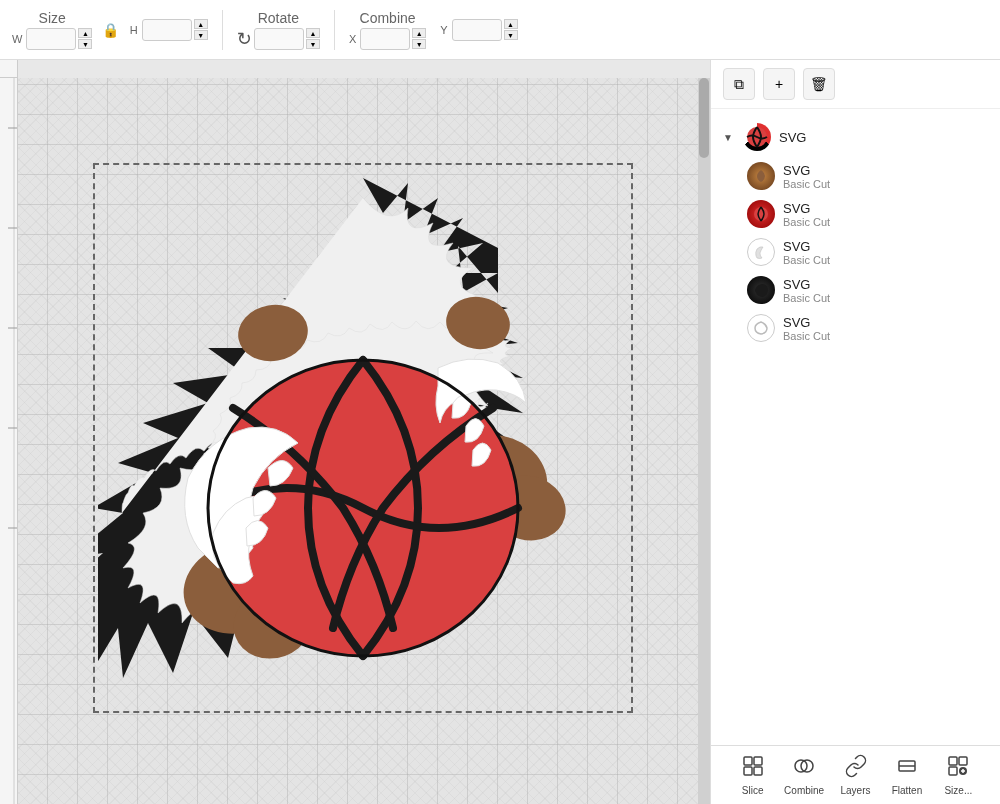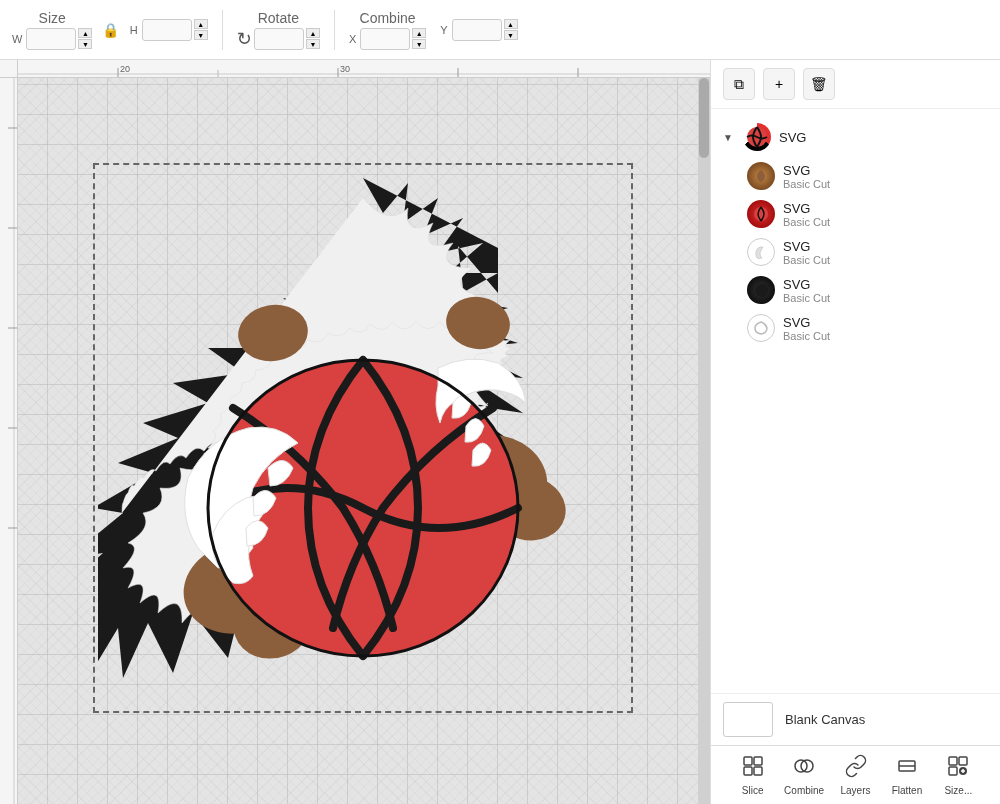--- a/index.html
+++ b/index.html
@@ -404,34 +404,20 @@
         <button>▲</button>
         <button>▼</button>
       </div>
     </div>
   </div>
 </div>
 
 <div id="main">
   <div class="ruler-corner"></div>
 
-  <div class="ruler-top">
-    <span class="ruler-num" style="left:102px;top:4px;">20</span>
-    <span class="ruler-num" style="left:322px;top:4px;">30</span>
-
-    <svg width="100%" height="18" style="position:absolute;top:0;left:0;">
-      <line x1="0" y1="14" x2="700" y2="14" stroke="#ccc" stroke-width="1"></line>
-
-      <line x1="100" y1="8" x2="100" y2="18" stroke="#999" stroke-width="1"></line>
-      <line x1="200" y1="10" x2="200" y2="18" stroke="#bbb" stroke-width="1"></line>
-      <line x1="320" y1="8" x2="320" y2="18" stroke="#999" stroke-width="1"></line>
-      <line x1="440" y1="8" x2="440" y2="18" stroke="#999" stroke-width="1"></line>
-      <line x1="560" y1="8" x2="560" y2="18" stroke="#999" stroke-width="1"></line>
-    </svg>
-  </div>
 
   <div class="ruler-left">
     <svg width="18" height="744" style="position:absolute;top:0;left:0;">
       <line x1="14" y1="0" x2="14" y2="744" stroke="#ccc" stroke-width="1"></line>
       <line x1="8" y1="50" x2="18" y2="50" stroke="#999" stroke-width="1"></line>
       <line x1="8" y1="150" x2="18" y2="150" stroke="#999" stroke-width="1"></line>
       <line x1="8" y1="250" x2="18" y2="250" stroke="#999" stroke-width="1"></line>
       <line x1="8" y1="350" x2="18" y2="350" stroke="#999" stroke-width="1"></line>
       <line x1="8" y1="450" x2="18" y2="450" stroke="#999" stroke-width="1"></line>
     </svg>
@@ -598,24 +584,20 @@
           <path d="M10,4 Q15,6 16,10 Q16,15 10,16 Q4,15 4,10 Q4,6 10,4Z" fill="none" stroke="#bbb" stroke-width="1.5"></path>
         </svg>
       </div>
       <div class="layer-info">
         <span class="layer-name">SVG</span>
         <span class="layer-subname">Basic Cut</span>
       </div>
     </div>
   </div>
 
-  <div id="canvas-info">
-    <div class="canvas-preview"></div>
-    <span class="canvas-label">Blank Canvas</span>
-  </div>
 
   <div id="bottom-toolbar">
     <div class="bottom-tool">
       <span class="bottom-tool-icon">
         <svg width="24" height="24" viewBox="0 0 24 24">
           <rect x="3" y="3" width="8" height="8" rx="1" fill="none" stroke="#444" stroke-width="1.5"></rect>
           <rect x="13" y="3" width="8" height="8" rx="1" fill="none" stroke="#444" stroke-width="1.5"></rect>
           <rect x="3" y="13" width="8" height="8" rx="1" fill="none" stroke="#444" stroke-width="1.5"></rect>
           <rect x="13" y="13" width="8" height="8" rx="1" fill="none" stroke="#444" stroke-width="1.5"></rect>
         </svg>

